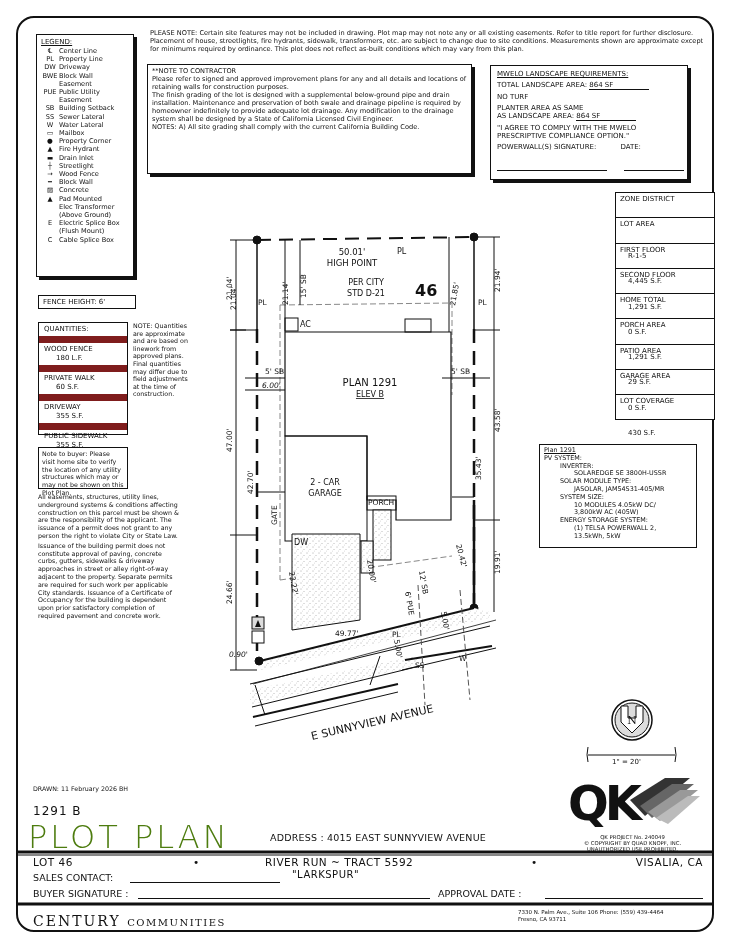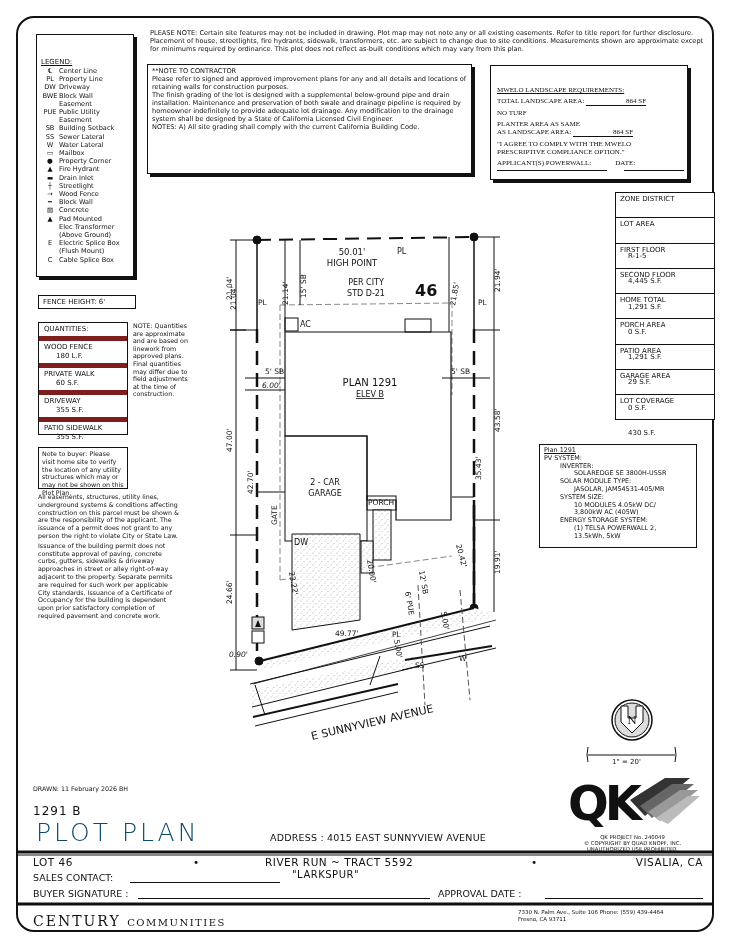--- a/index.html
+++ b/index.html
@@ -2,49 +2,49 @@
 <html><head>
 <meta charset="utf-8">
 <style>
   * { box-sizing: border-box; margin: 0; padding: 0; }
   html, body { width: 730px; height: 946px; background: #fff; overflow: hidden; }
   body { position: relative; font-family: "DejaVu Sans", sans-serif; color: #111; }
   .sheet { position: absolute; left: 16px; top: 16px; width: 698px; height: 916px; border: 2px solid #111; border-radius: 18px; }
   .box { position: absolute; border: 1px solid #111; background: #fff; }
   .shadow { box-shadow: 3px 3px 0 #111; }
   .legend { left: 36px; top: 34px; width: 98px; height: 243px; padding: 3px 4px; }
-  .legend .title { font-size: 7px; text-decoration: underline; margin-bottom: 1px; margin-top: 20px; }
+  .legend .title { font-size: 7px; text-decoration: underline; margin-bottom: 1px; }
   .legend .row { display: flex; font-size: 6.6px; line-height: 8.2px; }
   .legend .sym { width: 18px; flex-shrink: 0; text-align: center; }
   .legend .lbl { flex: 1; white-space: nowrap; }
   .please { position: absolute; left: 150px; top: 29px; width: 555px; font-size: 6.6px; line-height: 8px; }
   .contractor { left: 147px; top: 64px; width: 325px; height: 110px; padding: 2px 4px; font-size: 6.6px; line-height: 8px; }
-  .mwelo { left: 490px; top: 65px; width: 198px; height: 115px; padding: 20px 6px; font-size: 7px; line-height: 8px; font-family: Liberation Serif, serif; }
+  .mwelo { left: 490px; top: 65px; width: 198px; height: 115px; padding: 4px 6px; font-size: 7px; line-height: 8px; }
   .mwelo .h { text-decoration: underline; margin-bottom: 3px; }
   .mwelo .line { margin-bottom: 3px; }
-  .mwelo .u { display: inline-block; border-bottom: 1px solid #111; min-width: 60px; text-align: right; }
+  .mwelo .u { display: inline-block; border-bottom: 1px solid #111; min-width: 60px; text-align: left; }
   .stats { left: 615px; top: 192px; width: 100px; height: 228px; }
   .stats .cell { border-bottom: 1px solid #111; height: 25.3px; padding: 2px 4px; font-size: 7px; line-height: 9px; }
   .stats .cell:last-child { border-bottom: none; }
   .stats .val { padding-left: 8px; margin-top: 48px; }
   .fence { left: 38px; top: 295px; width: 98px; height: 14px; padding: 2px 4px; font-size: 7px; }
   .qty { left: 38px; top: 322px; width: 90px; height: 113px; }
-  .qty .cell { border-bottom: 5px solid #7f1d1d; padding: 2px 5px; font-size: 7px; line-height: 9px; }
+  .qty .cell { border-bottom: 7px solid #7f1d1d; padding: 2px 5px; font-size: 7px; line-height: 9px; }
   .qty .cell:last-child { border-bottom: none; }
   .qty .val { padding-left: 12px; }
   .qtynote { position: absolute; left: 133px; top: 322px; width: 58px; font-size: 6.3px; line-height: 7.6px; }
   .buyer { left: 38px; top: 447px; width: 90px; height: 42px; padding: 2px 3px; font-size: 6.3px; line-height: 7.8px; }
   .ease { position: absolute; left: 38px; top: 493px; width: 142px; font-size: 6.3px; line-height: 7.8px; }
   .ease p { margin-bottom: 2px; }
   .pv { left: 539px; top: 444px; width: 158px; height: 104px; padding: 2px 4px; font-size: 6.4px; line-height: 7.8px; }
   .pv .i1 { padding-left: 16px; }
   .pv .i2 { padding-left: 30px; }
   .drawn { position: absolute; left: 33px; top: 785px; font-size: 6.3px; }
   .planno { position: absolute; left: 33px; top: 804px; font-size: 12px; letter-spacing: 1px; }
-  .plotplan { position: absolute; left: 36px; top: 818px; font-size: 25px; letter-spacing: 3px; font-weight: 200; color: #0c4a6e; }
+  .plotplan { position: absolute; left: 28px; top: 818px; font-size: 32px; letter-spacing: 3px; font-weight: 200; color: #4d7c0f; }
   .address { position: absolute; left: 270px; top: 832px; font-size: 9.5px; letter-spacing: 0.2px; }
   .lotrow { position: absolute; top: 856px; left: 33px; width: 670px; height: 12px; font-size: 10.5px; letter-spacing: 0.5px; }
   .lotrow span { position: absolute; top: 0; }
   .sales { position: absolute; left: 33px; top: 872px; font-size: 9.5px; }
   .larkspur { position: absolute; left: 292px; top: 869px; font-size: 10px; letter-spacing: 0.5px; }
   .sig { position: absolute; left: 33px; top: 888px; font-size: 9.5px; }
   .approval { position: absolute; left: 438px; top: 888px; font-size: 9.5px; }
   .uline { position: absolute; height: 1px; background: #111; }
   .century { position: absolute; left: 33px; top: 913px; font-family: "DejaVu Serif", serif; font-size: 14px; letter-spacing: 2px; }
   .century small { font-size: 10px; letter-spacing: 1.5px; }
@@ -330,21 +330,21 @@
 </div>
 
 <div class="box mwelo shadow">
   <div class="h">MWELO LANDSCAPE REQUIREMENTS:</div>
   <div class="line"><span>TOTAL LANDSCAPE AREA:</span> <span class="u">864 SF</span></div>
   <div class="line">NO TURF</div>
   <div>PLANTER AREA AS SAME</div>
   <div class="line"><span>AS LANDSCAPE AREA:</span> <span class="u">864 SF</span></div>
   <div>"I AGREE TO COMPLY WITH THE MWELO</div>
   <div class="line">PRESCRIPTIVE COMPLIANCE OPTION."</div>
-  <div><span>APPLICANT(S) POWERWALL:</span><span style="margin-left:24px">DATE:</span></div>
+  <div><span>POWERWALL(S) SIGNATURE:</span><span style="margin-left:24px">DATE:</span></div>
   <div style="position:absolute;left:6px;top:104px;width:110px;height:1px;background:#111"></div>
   <div style="position:absolute;left:133px;top:104px;width:60px;height:1px;background:#111"></div>
 </div>
 
 <div class="box stats">
   <div class="cell">
       <div>ZONE DISTRICT</div>
       <div class="val">R-1-5</div>
     </div>
   <div class="cell">
@@ -391,21 +391,21 @@
     </div>
   <div class="cell">
       <div>PRIVATE WALK</div>
       <div class="val">60 S.F.</div>
     </div>
   <div class="cell">
       <div>DRIVEWAY</div>
       <div class="val">355 S.F.</div>
     </div>
   <div class="cell">
-      <div>PATIO SIDEWALK</div>
+      <div>PUBLIC SIDEWALK</div>
       <div class="val">355 S.F.</div>
     </div>
 </div>
 <div class="qtynote">NOTE: Quantities are approximate and are based on linework from approved plans. Final quantities may differ due to field adjustments at the time of construction.</div>
 
 <div class="box buyer">Note to buyer: Please visit home site to verify the location of any utility structures which may or may not be shown on this Plot Plan.</div>
 
 <div class="ease">
   <p>All easements, structures, utility lines, underground systems &amp; conditions affecting construction on this parcel must be shown &amp; are the responsibility of the applicant. The issuance of a permit does not grant to any person the right to violate City or State Law.</p>
   <p>Issuance of the building permit does not constitute approval of paving, concrete curbs, gutters, sidewalks &amp; driveway approaches in street or alley right-of-way adjacent to the property. Separate permits are required for such work per applicable City standards. Issuance of a Certificate of Occupancy for the building is dependent upon prior satisfactory completion of required pavement and concrete work.</p>

